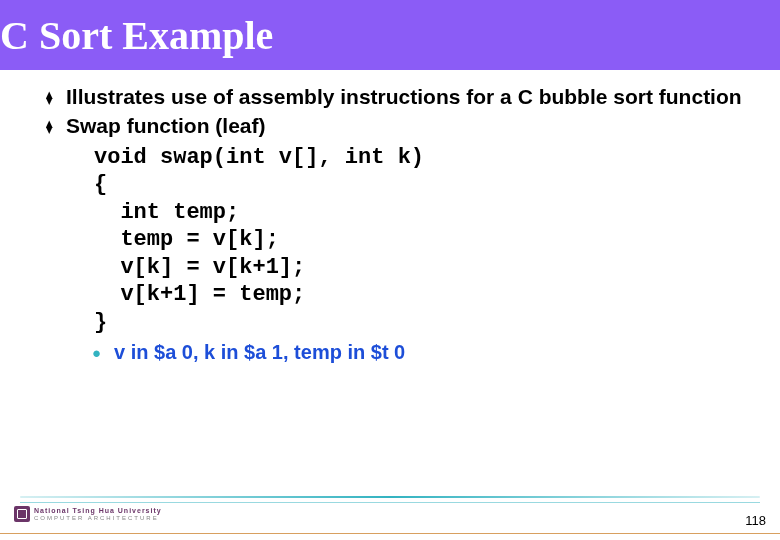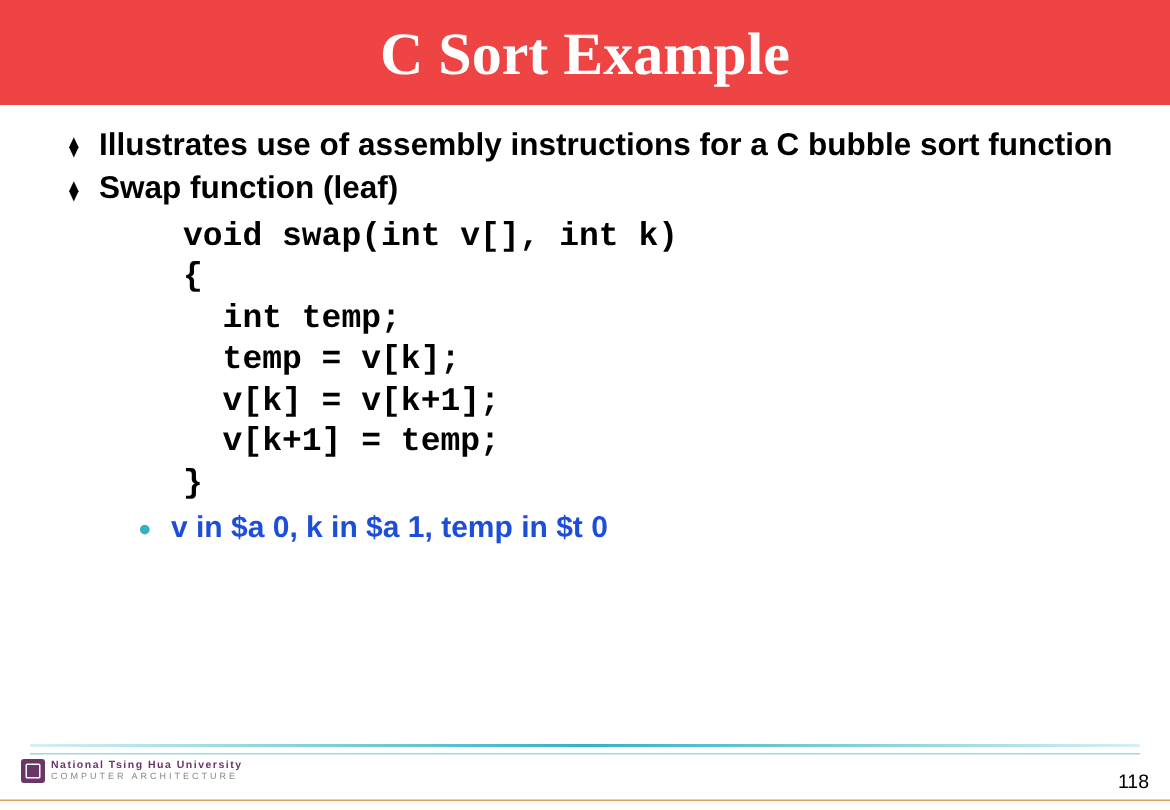--- a/index.html
+++ b/index.html
@@ -5,25 +5,25 @@
   * { margin: 0; padding: 0; box-sizing: border-box; }
   body {
     width: 780px;
     height: 540px;
     background: #ffffff;
     font-family: Arial, Helvetica, sans-serif;
     position: relative;
     overflow: hidden;
   }
   .title-bar {
-    background: #ef4444;
+    background: #8b5cf6;
     height: 70px;
     display: flex;
     align-items: center;
-    justify-content: center;
+    justify-content: flex-start;
   }
   .title {
     font-family: "Comic Sans MS", "Chalkboard SE", cursive;
     font-size: 40px;
     font-weight: bold;
     color: #ffffff;
   }
   .content {
     padding: 14px 36px 0 46px;
   }
@@ -47,21 +47,21 @@
     font-weight: bold;
     font-family: Arial, sans-serif;
   }
   .code-block {
     font-family: "Courier New", Courier, monospace;
     font-size: 22px;
     font-weight: bold;
     color: #000;
     line-height: 1.25;
     white-space: pre;
-    margin-left: 76px;
+    margin-left: 48px;
     margin-top: 4px;
   }
   .sub-bullet-row {
     display: flex;
     align-items: flex-start;
     margin-left: 46px;
     margin-top: 4px;
   }
   .sub-bullet-circle {
     width: 22px;

